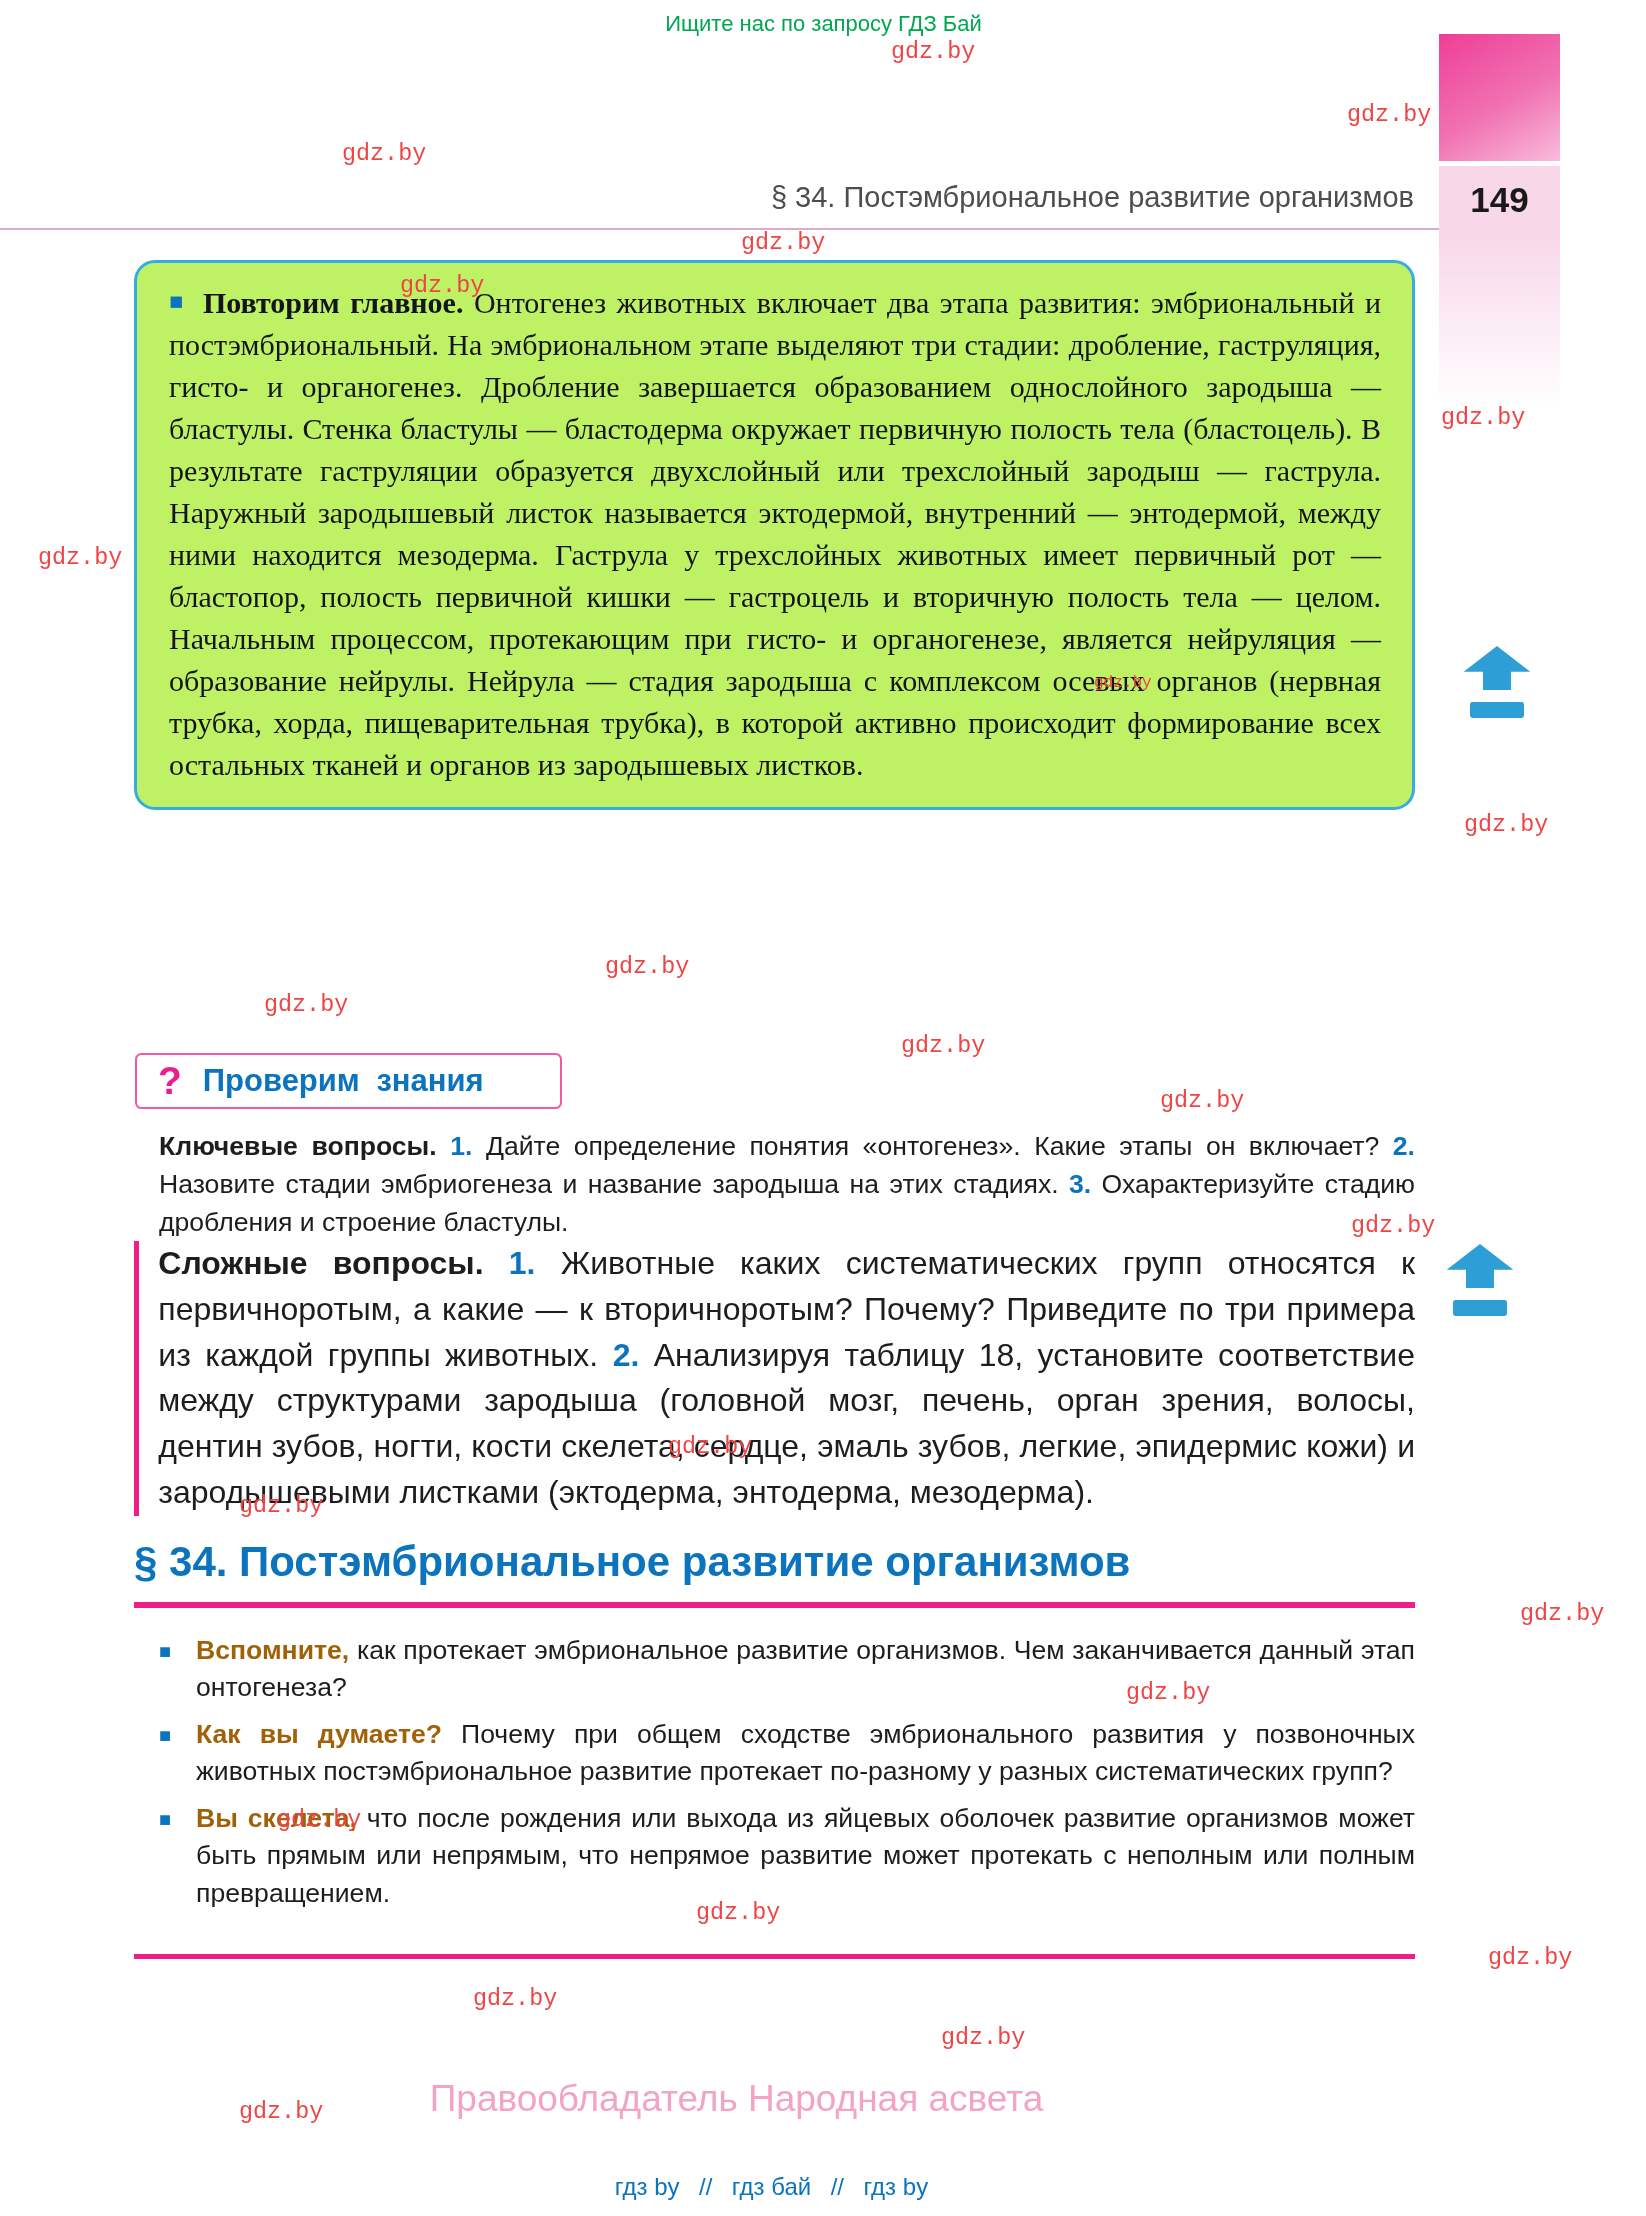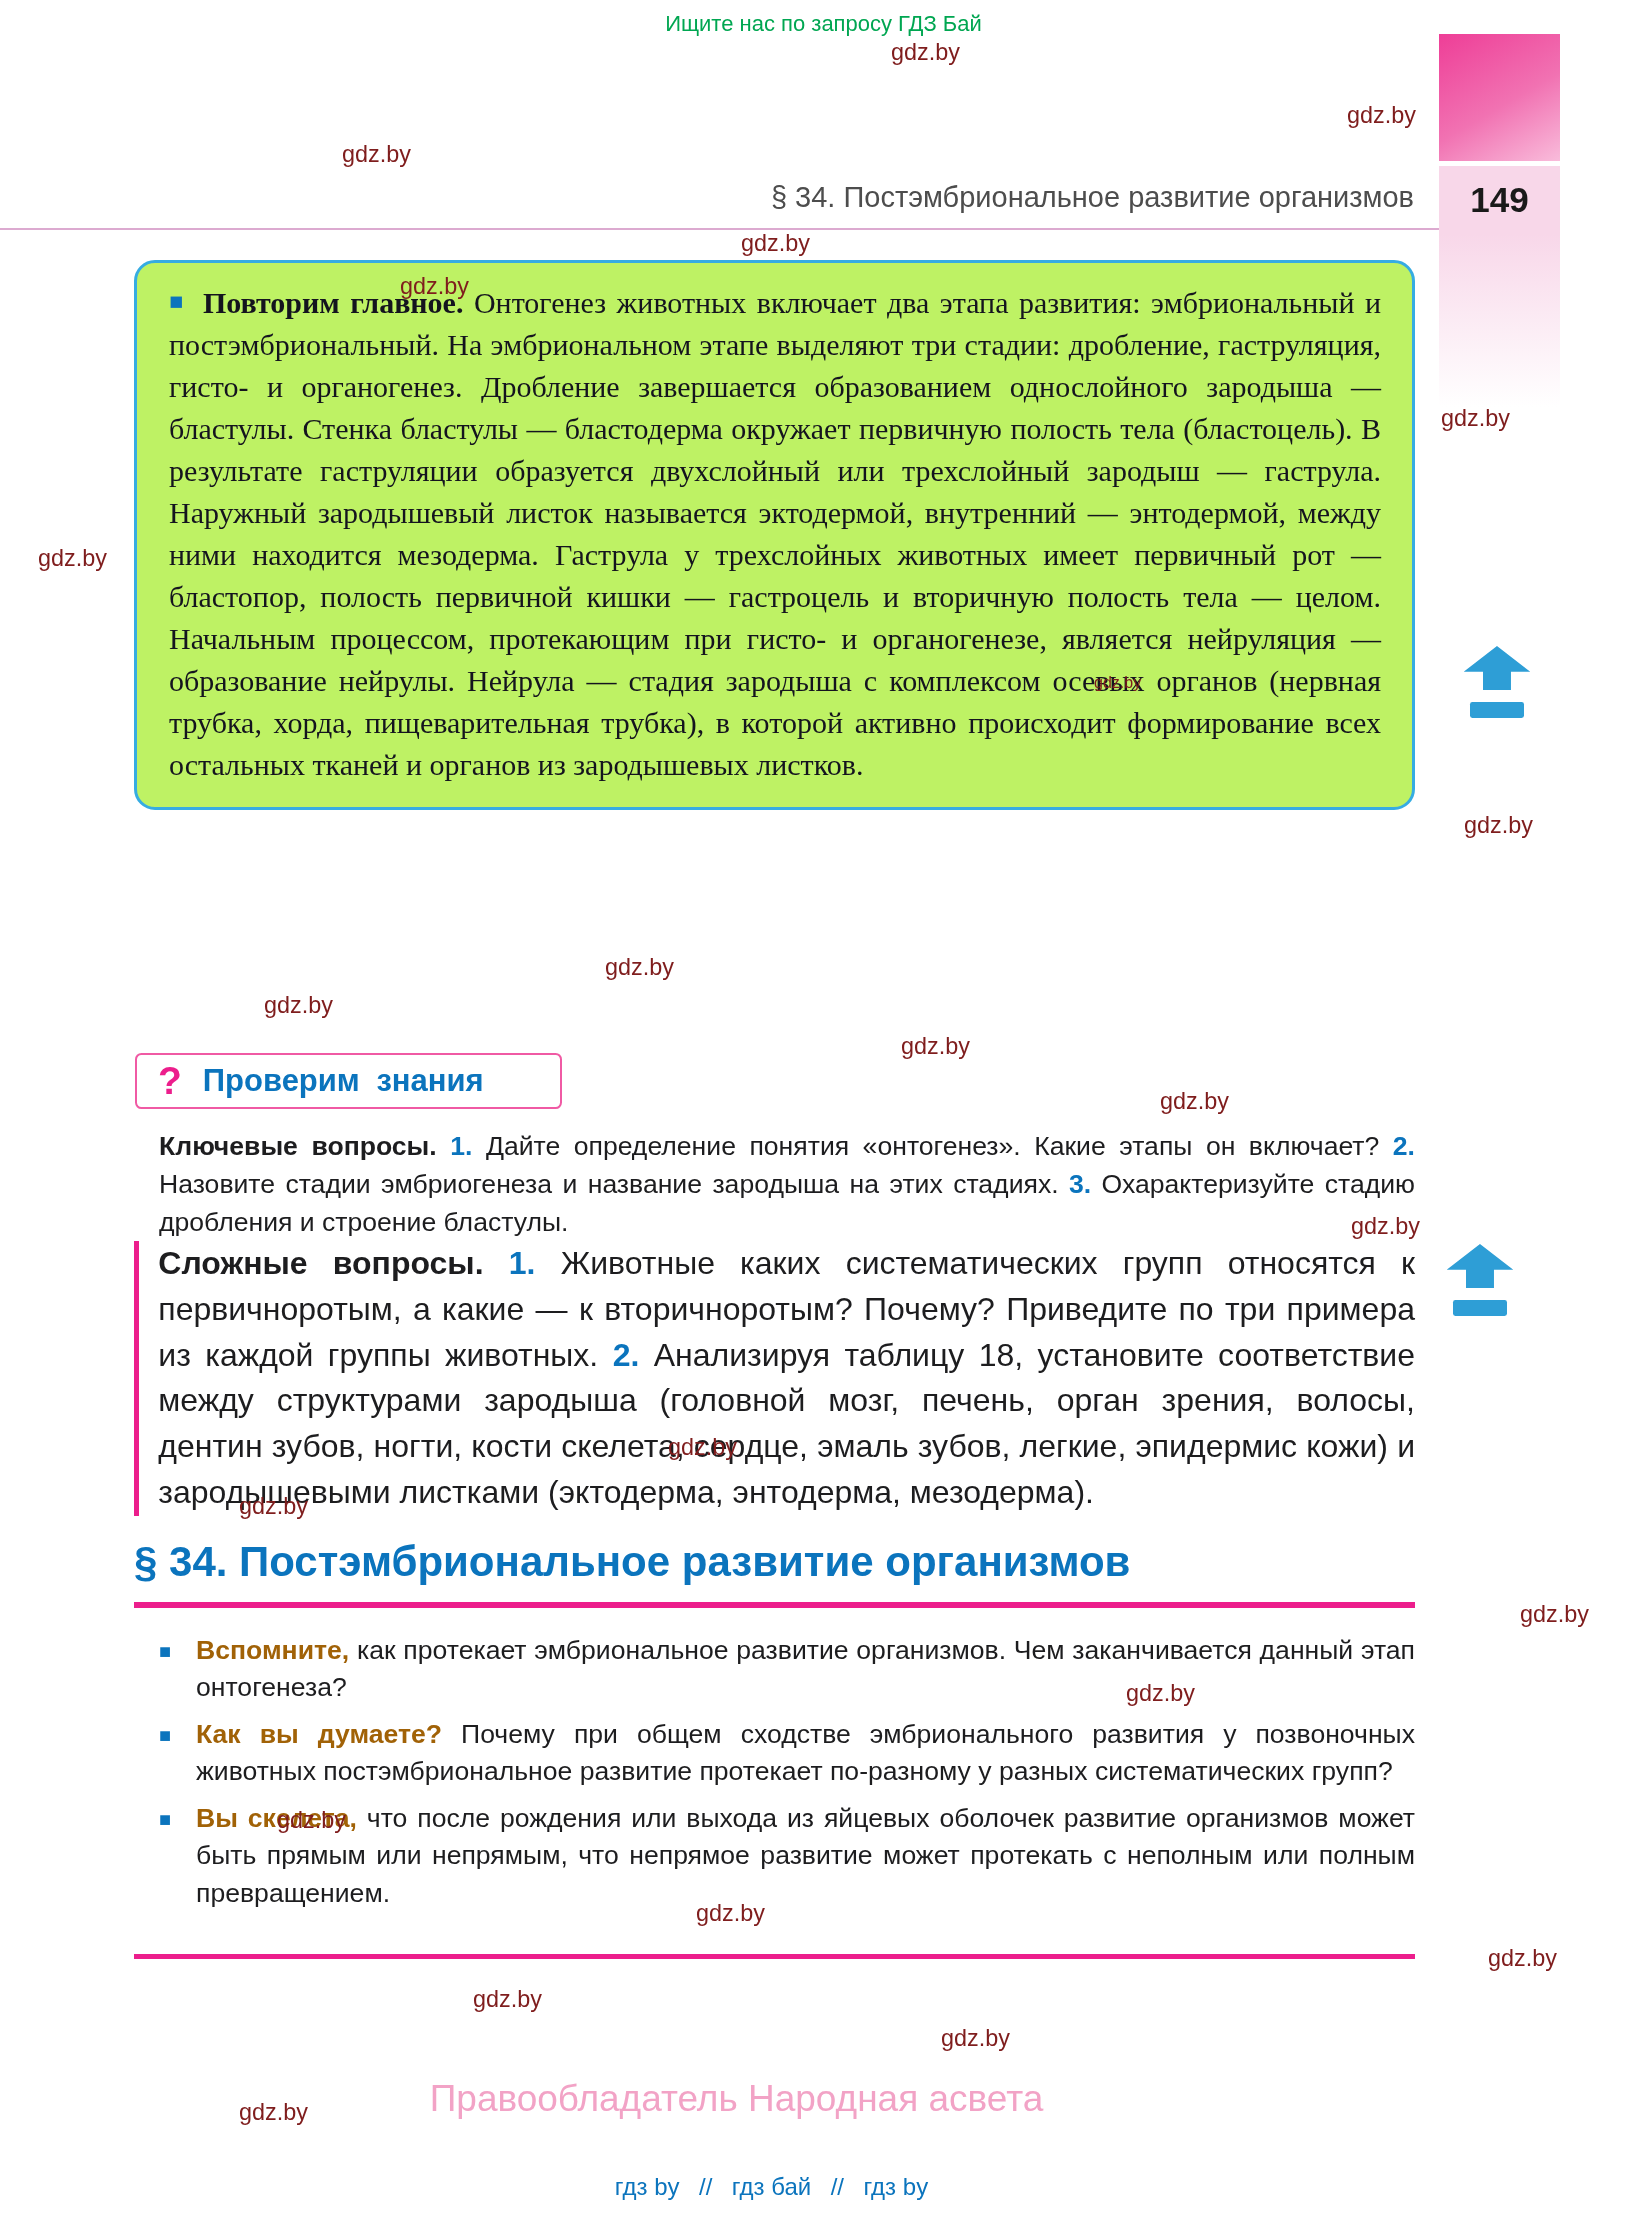--- a/index.html
+++ b/index.html
@@ -1,21 +1,21 @@
 <!DOCTYPE html>
 <html style="font-size:13px"><head>
 <meta charset="utf-8">
 <style>
   * { margin:0; padding:0; box-sizing:border-box; }
   html,body { width:1647px; height:2216px; }
   body {
     position:relative; background:#ffffff; overflow:hidden;
     font-family:"Liberation Sans", sans-serif; color:#1d1d1f;
   }
-  .wm { position:absolute; font-size:23.4px; color:#7f1d1d; white-space:nowrap; }
+  .wm { position:absolute; font-size:23.4px; color:#ef4444; white-space:nowrap;font-family:Liberation Mono, monospace; }
   .wm.small { font-size:16px; }
   .promo-top { position:absolute; top:11.3px; left:0; width:1647px; text-align:center;
                font-size:22px; color:#00a651; }
 
   
   .corner-gradient { position:absolute; left:1439px; top:34px; width:121px; height:127px;
     background:linear-gradient(150deg,#ee3e97 0%, #f172b2 55%, #f9bcdb 100%); }
   .pagenum-band { position:absolute; left:1439px; top:166px; width:121px; height:68px;
     background:#f8d7e9; display:flex; align-items:center; justify-content:center; }
   .pagenum { font-size:35px; font-weight:bold; color:#1a1a1a; }

